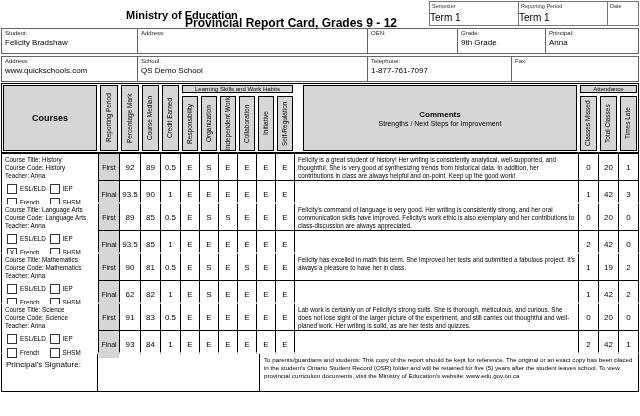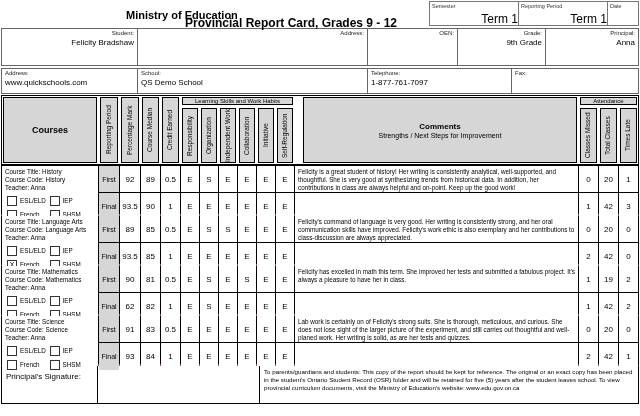--- a/index.html
+++ b/index.html
@@ -9,50 +9,50 @@
 
   
   .top-header{position:relative;height:28px;}
   .ministry{position:absolute;left:85px;top:9px;font-weight:bold;font-size:11px;padding-left:40px;}
   .doc-title{position:absolute;left:150px;top:16px;width:280px;text-align:center;
              font-weight:bold;font-size:12px;}
   .hdr-boxes{position:absolute;right:0;top:1px;display:flex;height:25px;}
   .hdr-box{border:1px solid #777;border-left:none;position:relative;box-sizing:border-box;}
   .hdr-box:first-child{border-left:1px solid #777;}
   .hdr-box .lbl{position:absolute;left:2px;top:1px;font-size:5.5px;color:#333;}
-  .hdr-box .val{position:absolute;left:0;right:0;top:10px;text-align:right;font-size:12px;}
+  .hdr-box .val{position:absolute;left:0;right:0;top:10px;text-align:left;font-size:10px;}
 
   
   .info-grid{display:grid;border:1px solid #666;box-sizing:border-box;}
   .info-grid .icell{border-right:1px solid #666;padding:1px 3px;overflow:hidden;}
   .info-grid .icell:last-child{border-right:none;}
   .ilbl{font-size:6px;color:#222;}
   .ival{font-size:8px;margin-top:2px;white-space:pre-line;line-height:1.2;}
-  .student-grid{height:38px;grid-template-columns:136px 230px 90px 88px 1fr;text-align:right;}
+  .student-grid{height:26px;grid-template-columns:136px 230px 90px 88px 1fr;}
   .school-grid{height:26px;margin-top:2px;grid-template-columns:136px 230px 144px 1fr;}
 
   
   .cols15{display:grid;gap:1px;box-sizing:border-box;
     grid-template-columns:96px 20px 20px 19px 19px 18px 18px 18px 18px 18px 18px 283px 19px 19px 19px;}
 
   
   .mhead{height:71px;margin-top:1px;background:#fff;border:1px solid #000;border-bottom:2px solid #000;
          grid-template-rows:10px 1fr;}
   .hcell{background:#d6d6d6;border:1px solid #000;margin:1px;box-sizing:border-box;
          display:flex;align-items:center;justify-content:center;text-align:center;overflow:hidden;}
   .span2{grid-row:1 / span 2;}
   .vt{writing-mode:vertical-rl;transform:rotate(180deg);font-size:6.5px;line-height:1;}
   .courses-h{grid-column:1;font-weight:bold;font-size:9px;}
   .band{font-size:6px;}
   .comments-h{grid-column:12;flex-direction:column;margin-left:8px;}
   .comments-h .ct{font-weight:bold;font-size:8px;}
   .comments-h .cs{font-size:7px;margin-top:1px;}
 
   
-  .crow{height:50px;background:#000;border:1px solid #000;border-top:none;border-bottom:2px solid #c2410c;
+  .crow{height:50px;background:#000;border:1px solid #000;border-top:none;border-bottom:2px solid #a3a3a3;
         grid-template-rows:26px 27px;}
   .cell{background:#fff;overflow:hidden;display:flex;align-items:center;justify-content:center;}
   .course-cell{grid-row:1 / span 2;grid-column:1;flex-direction:column;align-items:stretch;justify-content:flex-start;}
   .cinfo{font-size:6.3px;line-height:1.25;padding:2px 0 0 3px;}
   .cbgrid{display:grid;grid-template-columns:1fr 1fr;row-gap:4px;padding:4px 6px 0 5px;}
   .cbitem{display:flex;align-items:center;}
   .cbox{width:8px;height:8px;border:1px solid #333;display:inline-flex;align-items:center;
         justify-content:center;font-size:7px;line-height:1;background:#fff;}
   .cblabel{font-size:6.3px;margin-left:3px;}
   .term{background:#d6d6d6;font-size:7px;}

